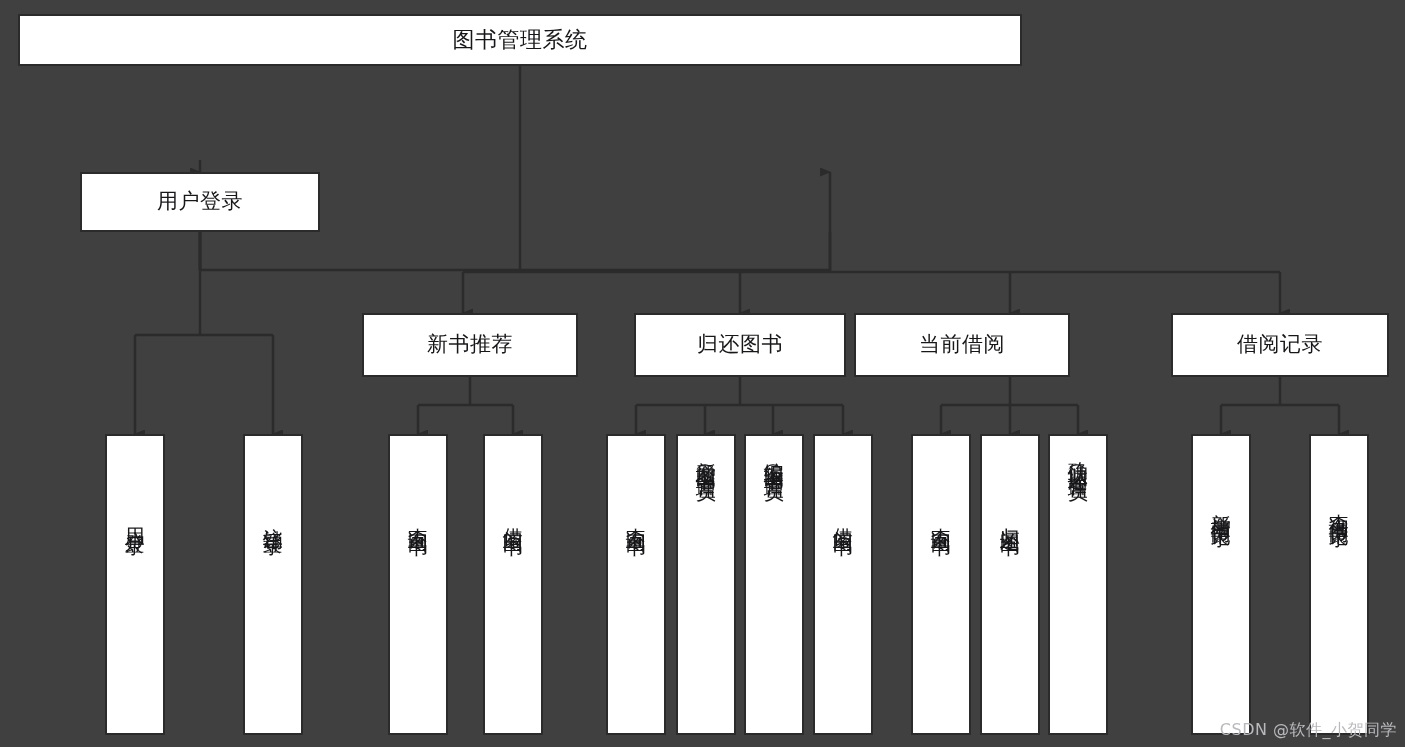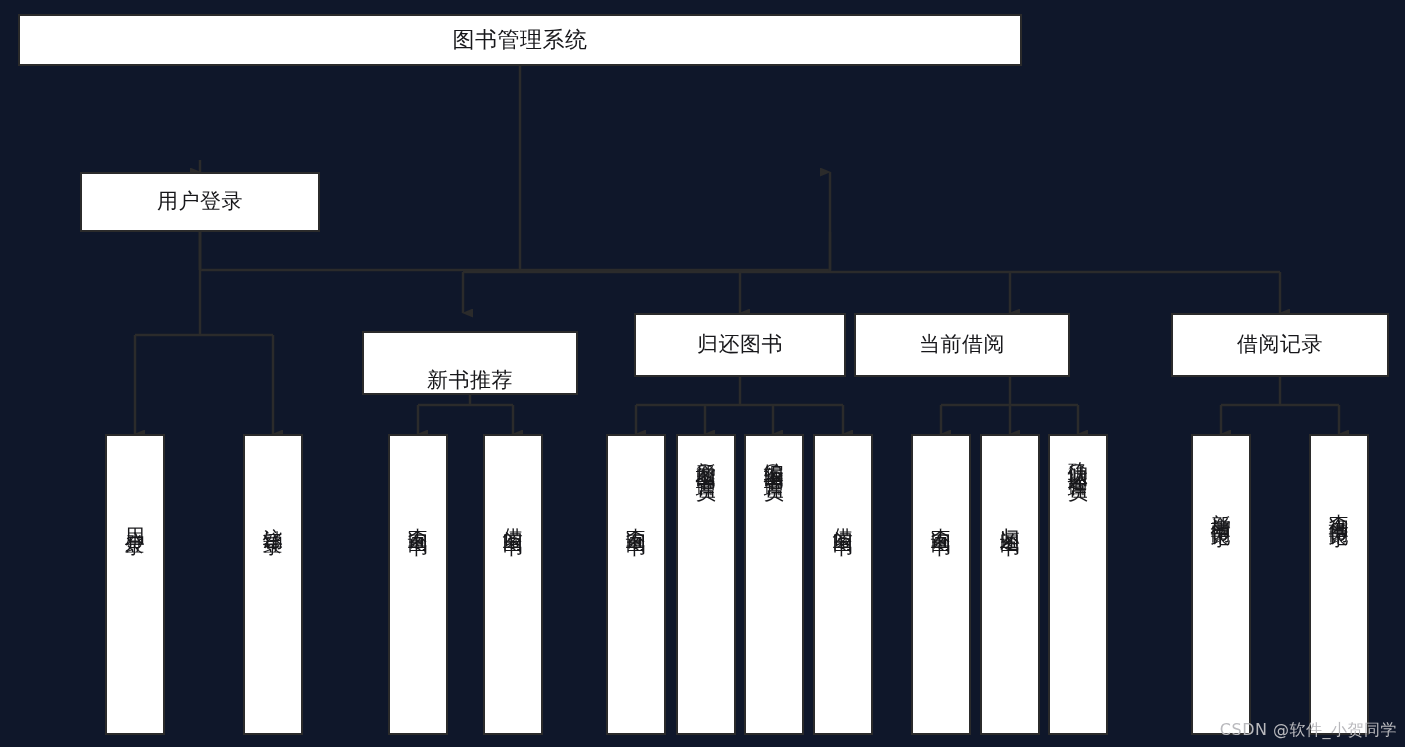--- a/index.html
+++ b/index.html
@@ -9,21 +9,21 @@
     background: #ffffff;
   }
   body {
     font-family: "DejaVu Sans", "Liberation Sans", sans-serif;
     color: #1a1a1a;
   }
   #canvas {
     position: relative;
     width: 1405px;
     height: 747px;
-    background: #0f172a;
+    background: #404040;
     overflow: hidden;
   }
   svg#connectors {
     position: absolute;
     left: 0;
     top: 0;
     width: 1405px;
     height: 747px;
     pointer-events: none;
   }
@@ -140,21 +140,21 @@
   </svg>
 
   <div class="node root" style="left:18px; top:14px; width:1004px; height:52px;">
     <span class="node-label">图书管理系统</span>
   </div>
 
   <div class="node level1" style="left:80px; top:172px; width:240px; height:60px;">
     <span class="node-label">用户登录</span>
   </div>
 
-  <div class="node level2" style="left:362px; top:331px; width:216px; height:64px;align-items:flex-end;">
+  <div class="node level2" style="left:362px; top:313px; width:216px; height:64px;">
     <span class="node-label">新书推荐</span>
   </div>
   <div class="node level2" style="left:634px; top:313px; width:212px; height:64px;">
     <span class="node-label">归还图书</span>
   </div>
   <div class="node level2" style="left:854px; top:313px; width:216px; height:64px;">
     <span class="node-label">当前借阅</span>
   </div>
   <div class="node level2" style="left:1171px; top:313px; width:218px; height:64px;">
     <span class="node-label">借阅记录</span>

